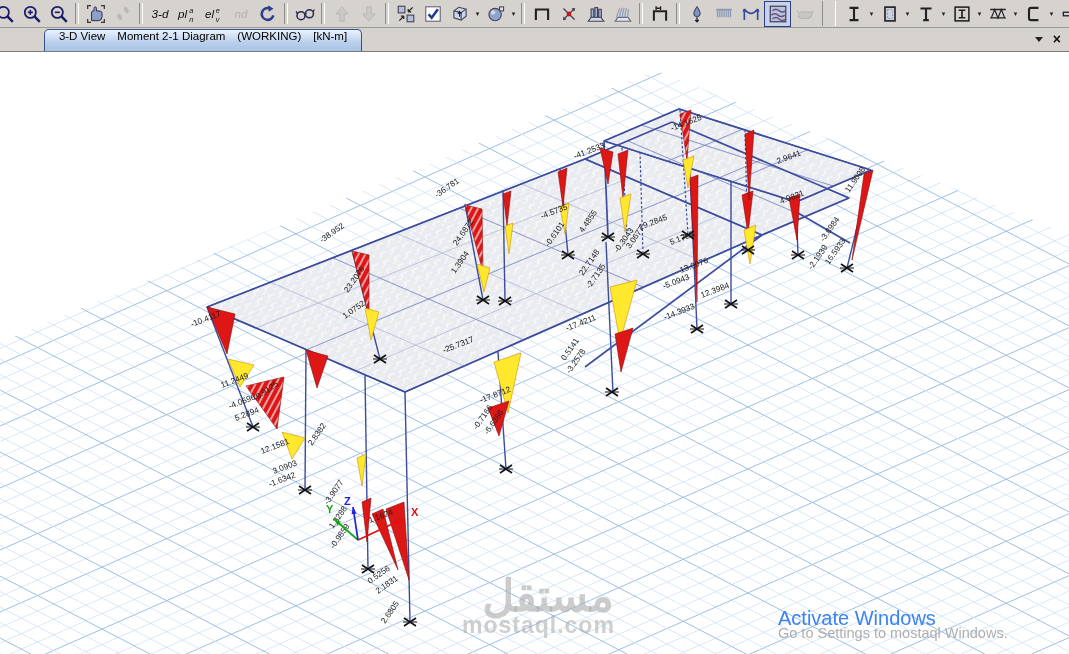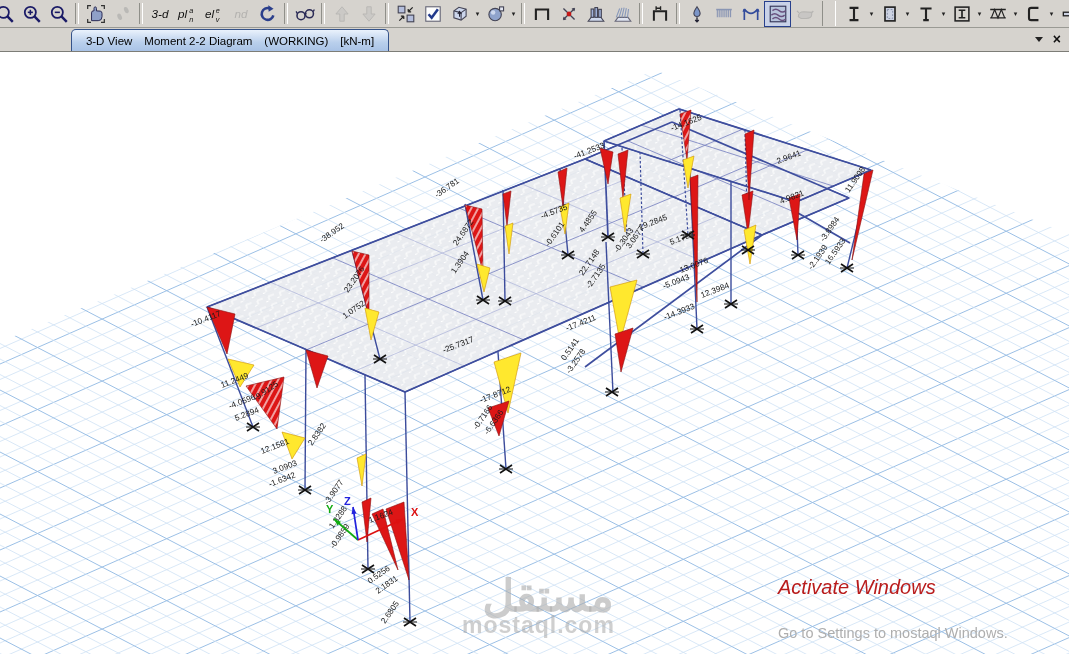--- a/index.html
+++ b/index.html
@@ -8,31 +8,31 @@
   .toolbar{height:27px;background:#d6d3ce;border-bottom:1px solid #9a9a94;display:flex;align-items:center;padding-left:0;}
   .tbtn{width:25px;height:24px;display:flex;align-items:center;justify-content:center;flex:0 0 auto;border:1px solid transparent;font-style:italic;}
   .tbtn.cut{margin-left:-9px;}
   .tbtn.dis{opacity:.45;filter:saturate(0);}
   .tbtn.pressed{border:1px solid #28408c;background:#c9d2e8;}
   .dd{width:9px;height:24px;display:flex;align-items:center;justify-content:center;font-size:7px;color:#222;flex:0 0 auto;}
   .tsep{width:2px;height:21px;border-left:1px solid #8f8f89;border-right:1px solid #ffffff;margin:0 3px;flex:0 0 auto;}
   .tgap{width:12px;height:25px;border-right:1px solid #fff;border-left:1px solid #8f8f89;margin:0 4px;flex:0 0 auto;}
   
   .tabstrip{position:relative;height:23px;background:#d6d3ce;border-bottom:1px solid #7d7d77;}
-  .tab{position:absolute;left:44px;top:1px;height:21px;width:316px;border:1px solid #35538a;border-bottom:none;border-radius:5px 5px 0 0;background:linear-gradient(#eaf2fc,#b9cfec 60%,#a9c3e6);display:flex;align-items:center;justify-content:center;font-size:11.5px;color:#000;margin-left:27px;}
+  .tab{position:absolute;left:44px;top:1px;height:21px;width:316px;border:1px solid #35538a;border-bottom:none;border-radius:5px 5px 0 0;background:linear-gradient(#eaf2fc,#b9cfec 60%,#a9c3e6);display:flex;justify-content:center;font-size:11.5px;color:#000;}
   .tab span{margin:0 6px;white-space:nowrap;}
   .tabctrl{position:absolute;right:8px;top:0;height:22px;display:flex;align-items:center;gap:10px;}
   .tmenu{width:0;height:0;border-left:4px solid transparent;border-right:4px solid transparent;border-top:5px solid #222;}
   .tclose{font-size:14px;font-weight:bold;color:#111;line-height:14px;}
   
   .canvas{position:relative;width:1069px;height:604px;background:#fff;overflow:hidden;}
   .canvas svg{position:absolute;left:0;top:0;}
   .wm-ar{position:absolute;left:468px;top:518px;width:160px;text-align:center;font-size:44px;font-weight:bold;color:rgba(172,172,172,.62);pointer-events:none;}
   .wm-la{position:absolute;left:462px;top:560px;width:170px;text-align:left;font-size:23px;font-weight:bold;letter-spacing:1px;color:rgba(168,168,168,.55);pointer-events:none;}
-  .act1{position:absolute;left:778px;top:524px;font-size:20px;color:#b91c1c;font-style:italic;}
+  .act1{position:absolute;left:778px;top:555px;font-size:20px;color:#3b82f6;}
   .act2{position:absolute;left:778px;top:573px;font-size:14.5px;color:#aeaeae;}
 </style>
 </head>
 <body>
 
 <div class="app">
   <div class="toolbar" id="toolbar">
       <span class="tbtn cut">
         <svg width="20" height="20" viewBox="0 0 18 18">
           <circle cx="7.5" cy="7.5" r="5" fill="none" stroke="#1a1a66" stroke-width="1.6"></circle>
@@ -255,21 +255,21 @@
       <span class="dd">▾</span>
       <span class="tbtn">
         <svg width="20" height="20" viewBox="0 0 18 18">
           <rect x="3" y="7.4" width="12" height="3.2" fill="#ccd2e2" stroke="#222" stroke-width="1.2"></rect>
         </svg>
       </span>
     </div>
   <div class="tabstrip">
     <div class="tab">
       <span>3-D View</span>
-      <span>Moment 2-2 Diagram</span>
+      <span>Moment 2-1 Diagram</span>
       <span>(WORKING)</span>
       <span>[kN-m]</span>
     </div>
     <div class="tabctrl">
       <span class="tmenu"></span>
       <span class="tclose">×</span>
     </div>
   </div>
   <div class="canvas">
     <svg id="scene" width="1069" height="604">

